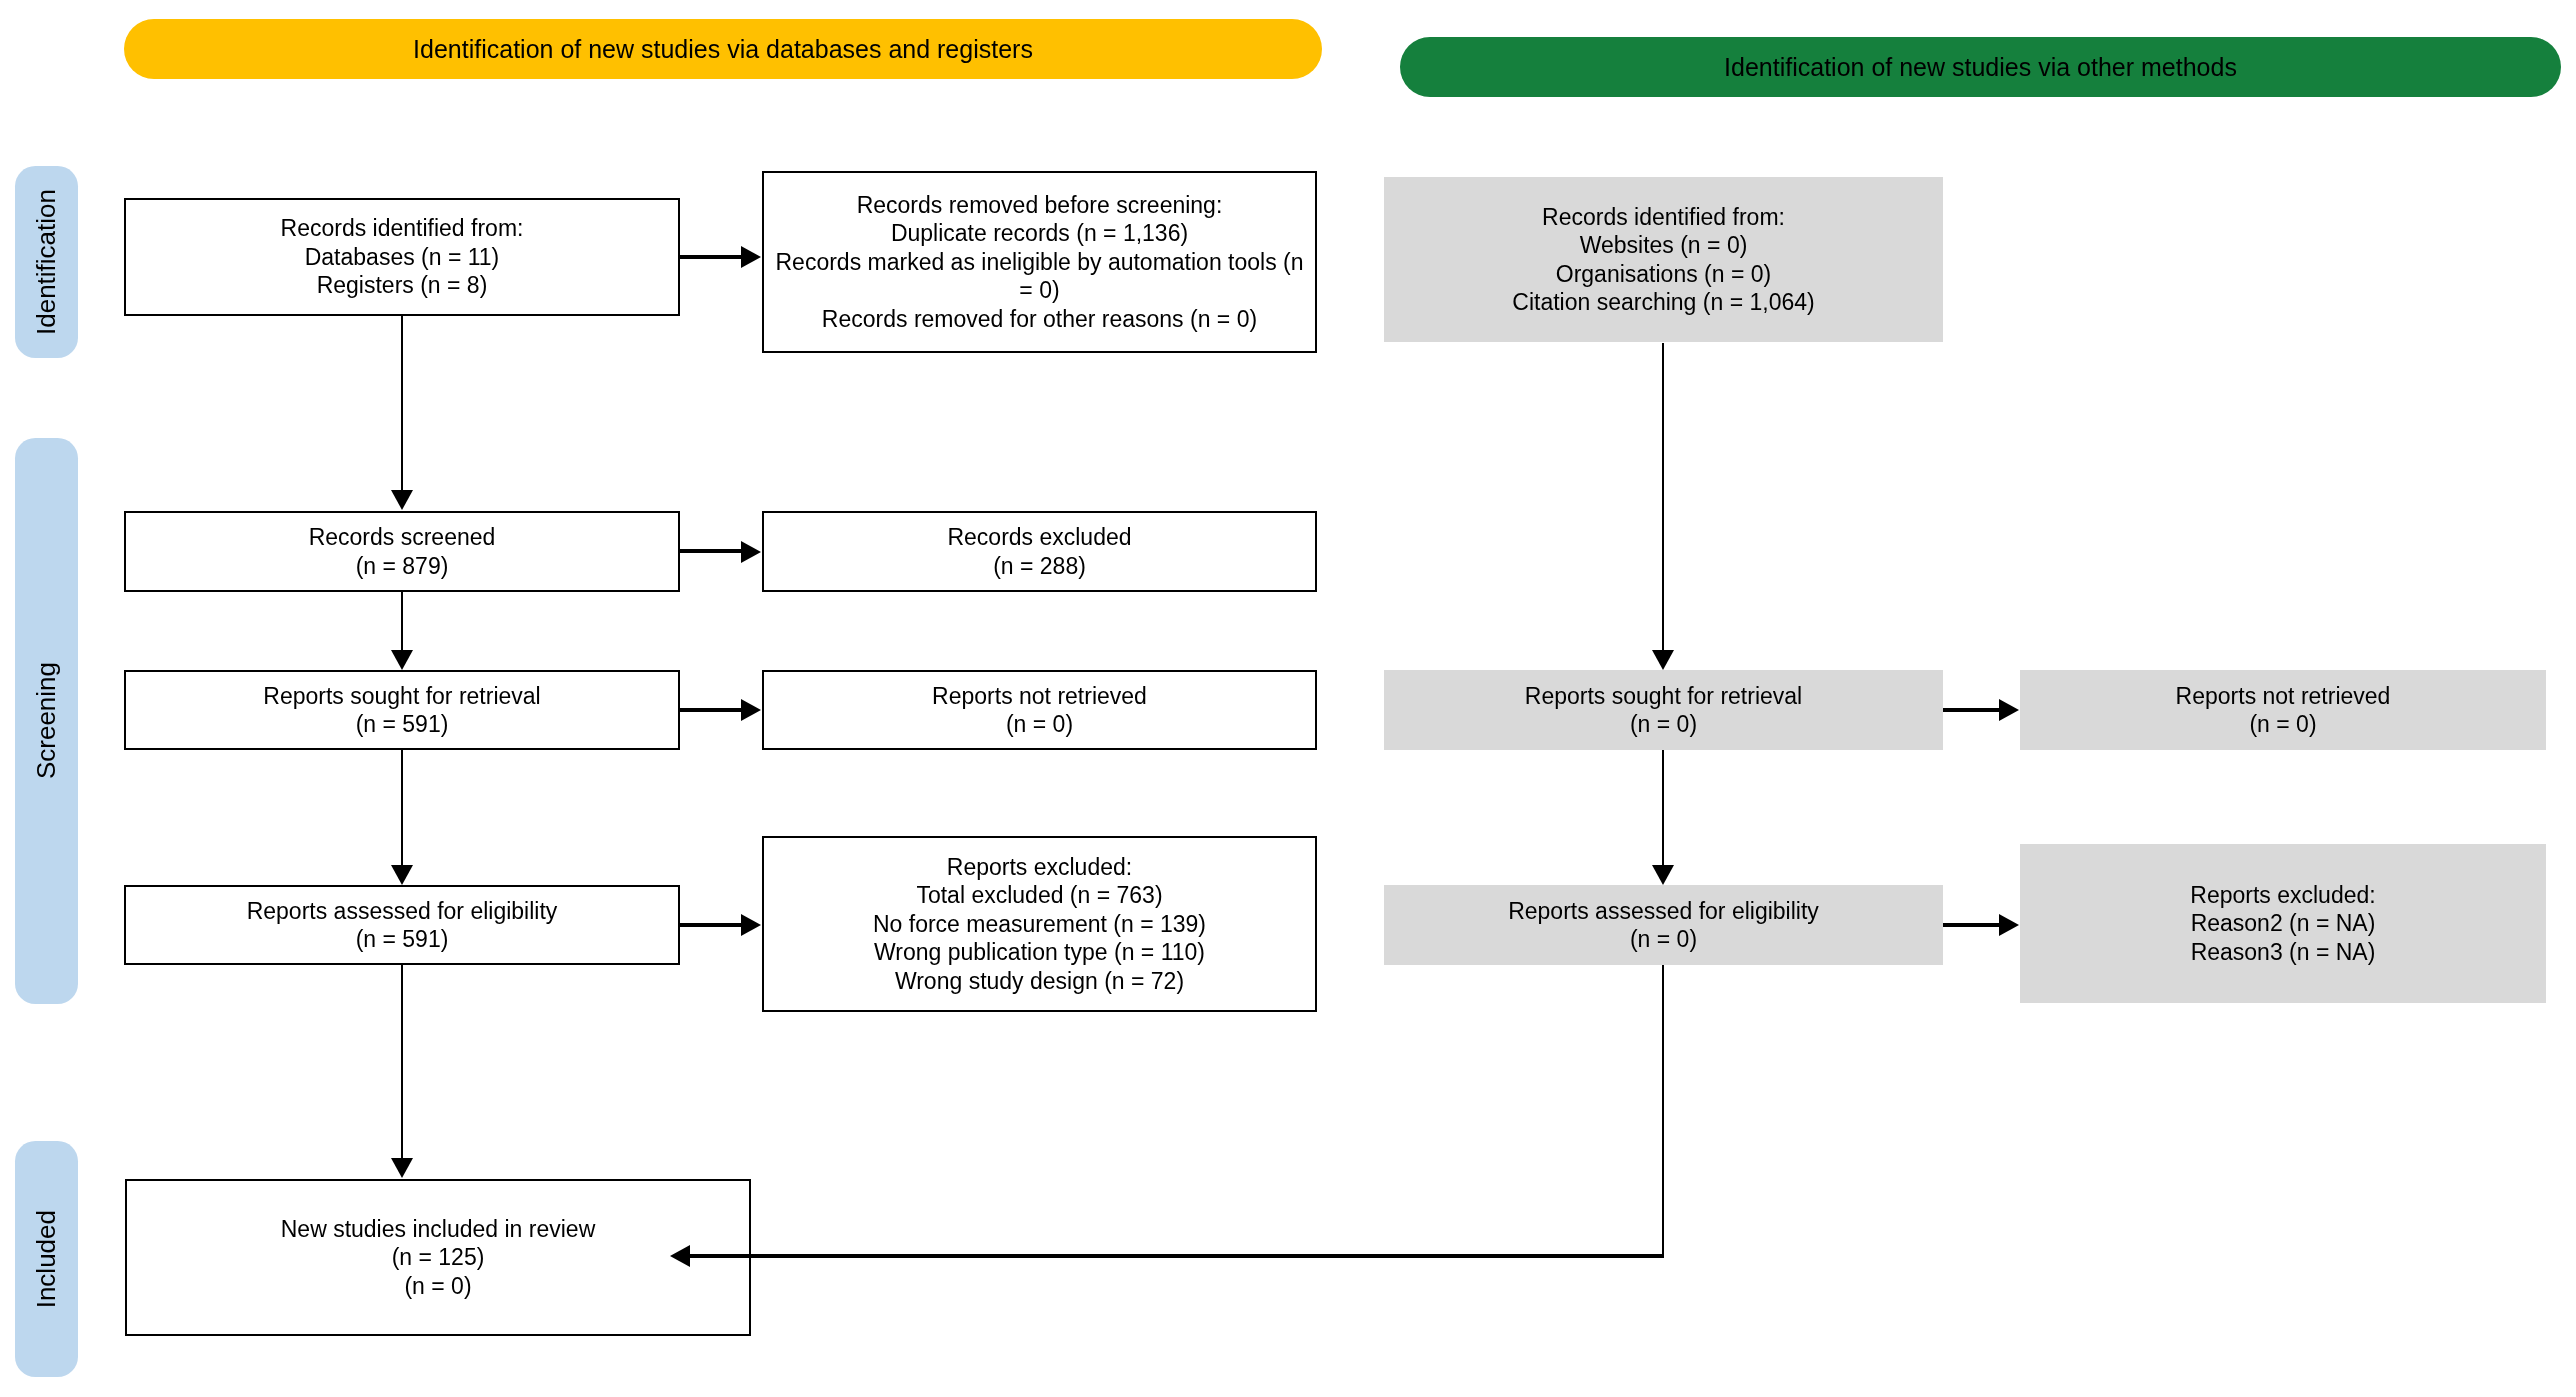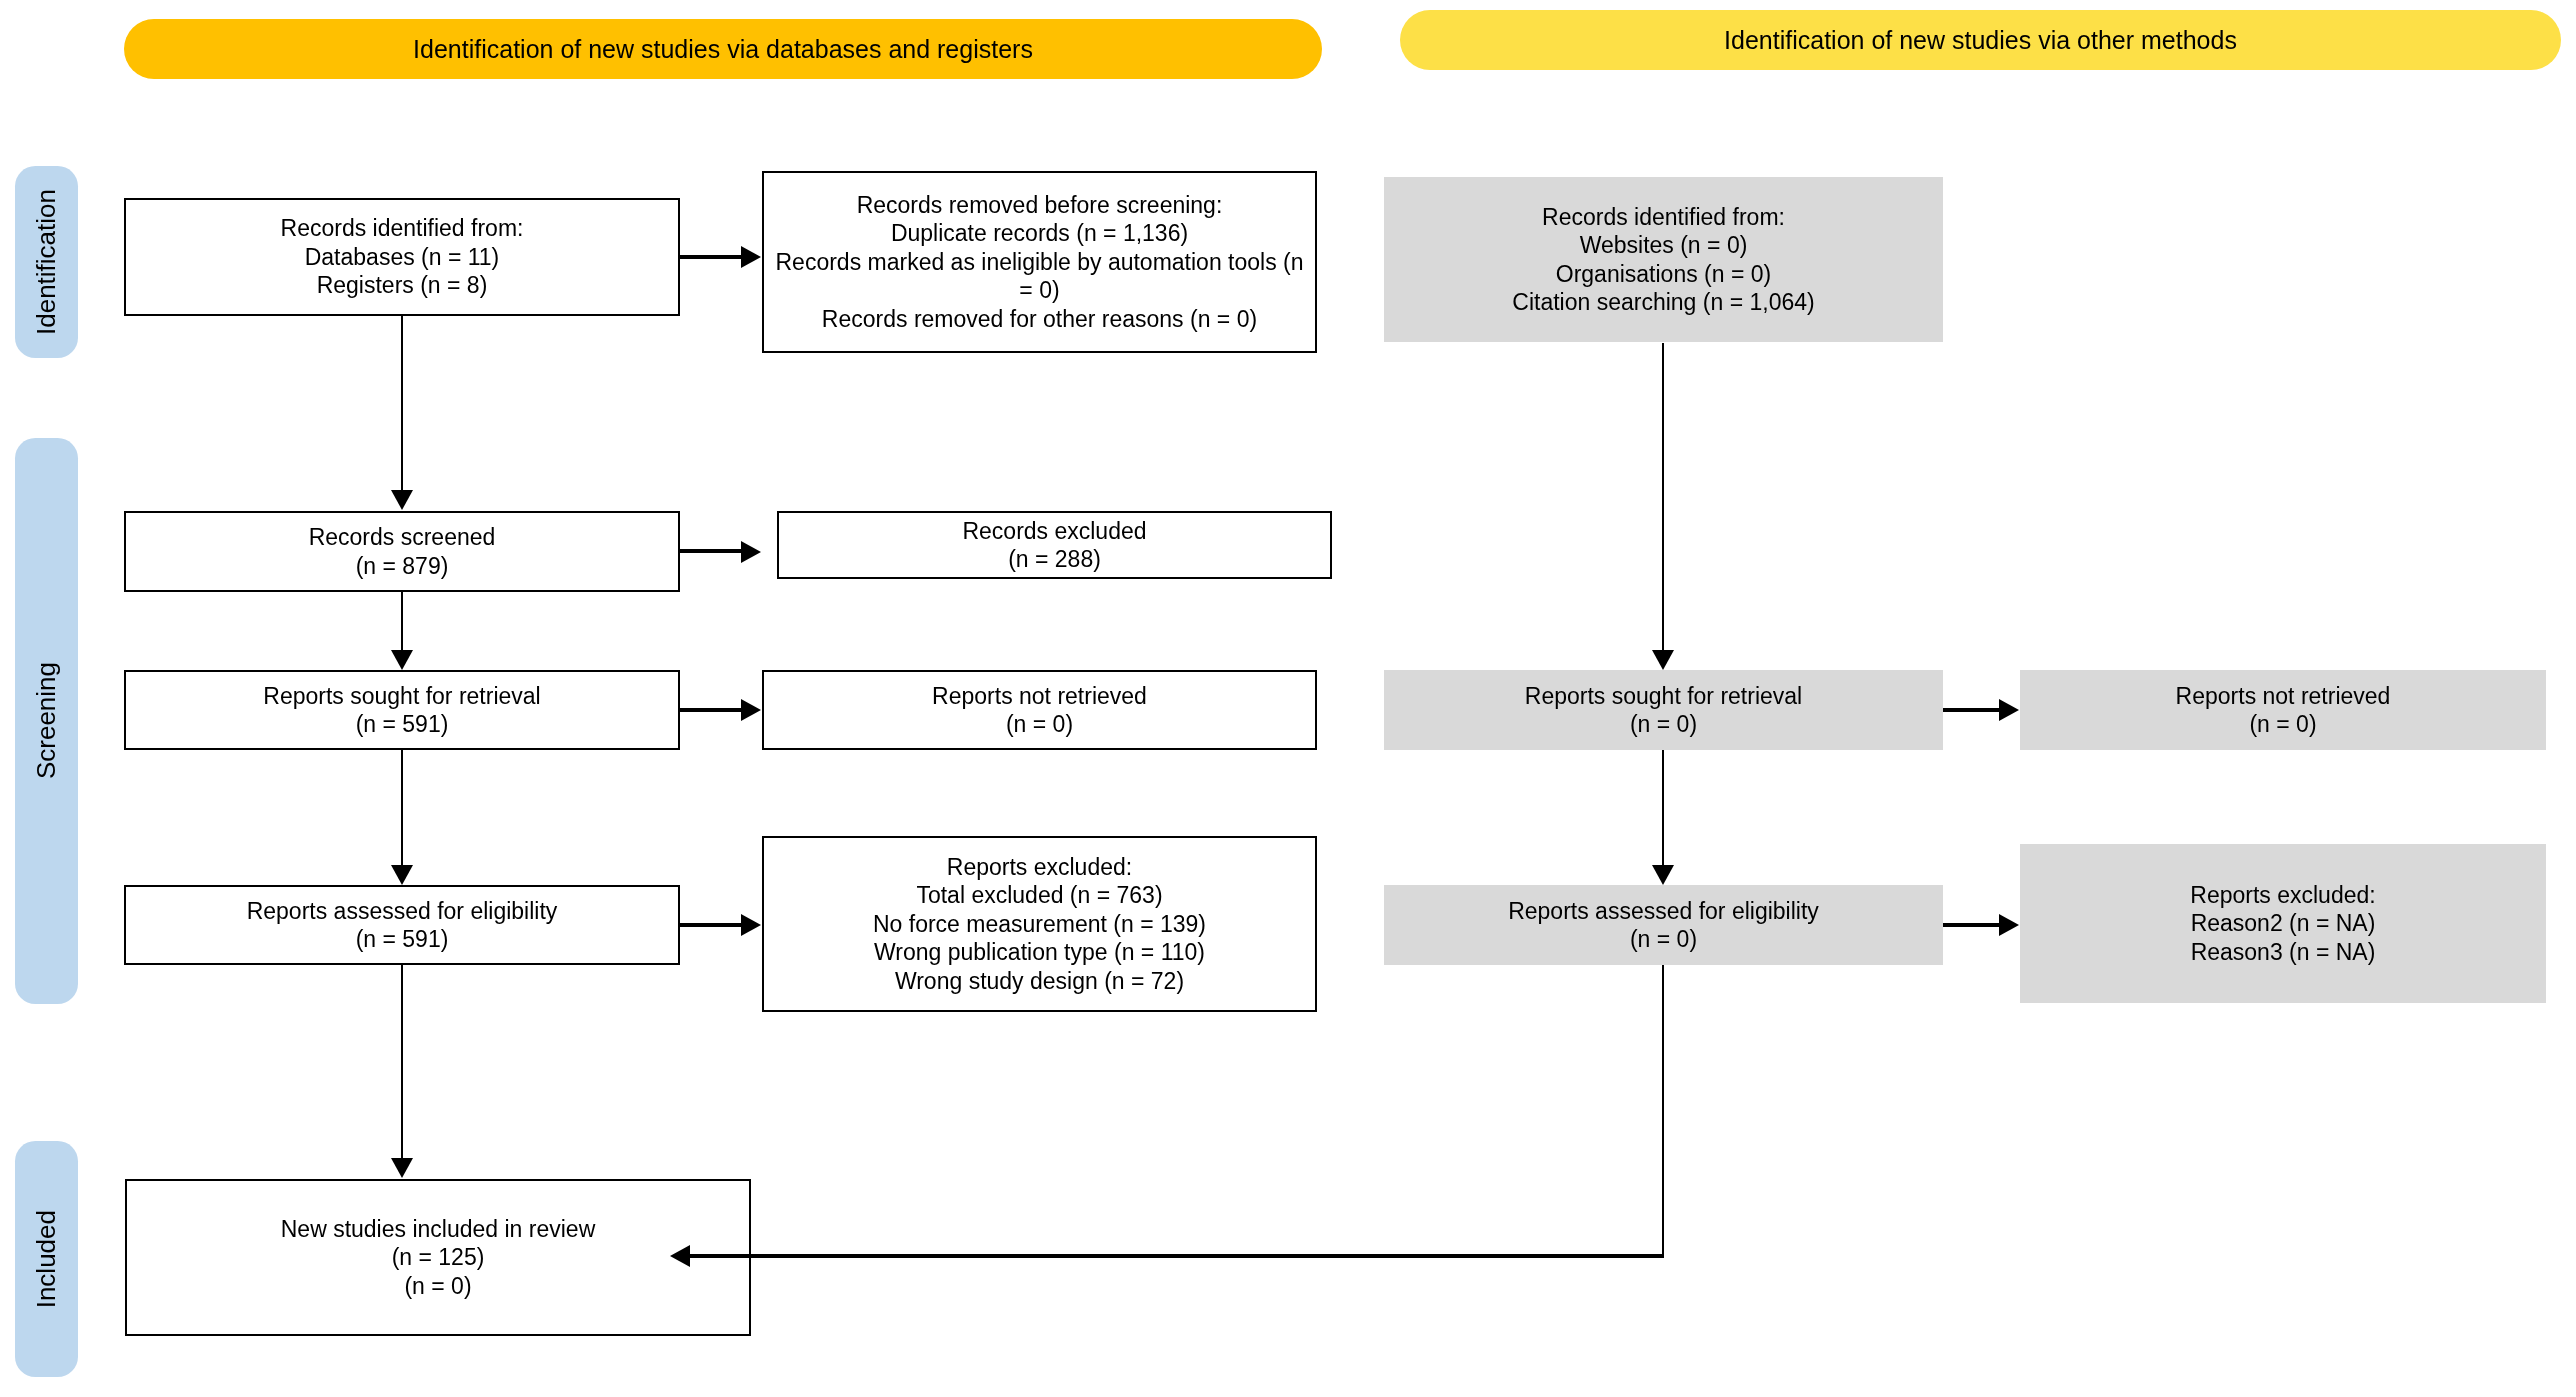--- a/index.html
+++ b/index.html
@@ -40,21 +40,21 @@
   .line{width:100%;}
 </style>
 </head>
 <body>
 
 <div id="canvas">
 
   <div class="banner" style="left:124px;top:19px;width:1198px;background:#FFC000;">
     <span>Identification of new studies via databases and registers</span>
   </div>
-  <div class="banner" style="left:1400px;top:10px;width:1161px;background:#fde047;text-align:right;">
+  <div class="banner" style="left:1400px;top:37px;width:1161px;background:#15803d;text-align:right;">
     <span>Identification of new studies via other methods</span>
   </div>
 
   <div class="stage" style="left:15px;top:166px;height:192px;">
     <span class="vtext">Identification</span>
   </div>
   <div class="stage" style="left:15px;top:438px;height:566px;">
     <span class="vtext">Screening</span>
   </div>
   <div class="stage" style="left:15px;top:1141px;height:236px;">
@@ -72,21 +72,21 @@
     <div class="line">Duplicate records (n = 1,136)</div>
     <div class="line">Records marked as ineligible by automation tools (n = 0)</div>
     <div class="line">Records removed for other reasons (n = 0)</div>
   </div>
 
   <div class="box" style="left:124px;top:511px;width:556px;height:81px;">
     <div class="line">Records screened</div>
     <div class="line">(n = 879)</div>
   </div>
 
-  <div class="box" style="left:762px;top:511px;width:555px;height:68px;margin-left:15px;">
+  <div class="box" style="left:762px;top:511px;width:555px;height:81px;">
     <div class="line">Records excluded</div>
     <div class="line">(n = 288)</div>
   </div>
 
   <div class="box" style="left:124px;top:670px;width:556px;height:80px;">
     <div class="line">Reports sought for retrieval</div>
     <div class="line">(n = 591)</div>
   </div>
 
   <div class="box" style="left:762px;top:670px;width:555px;height:80px;">

